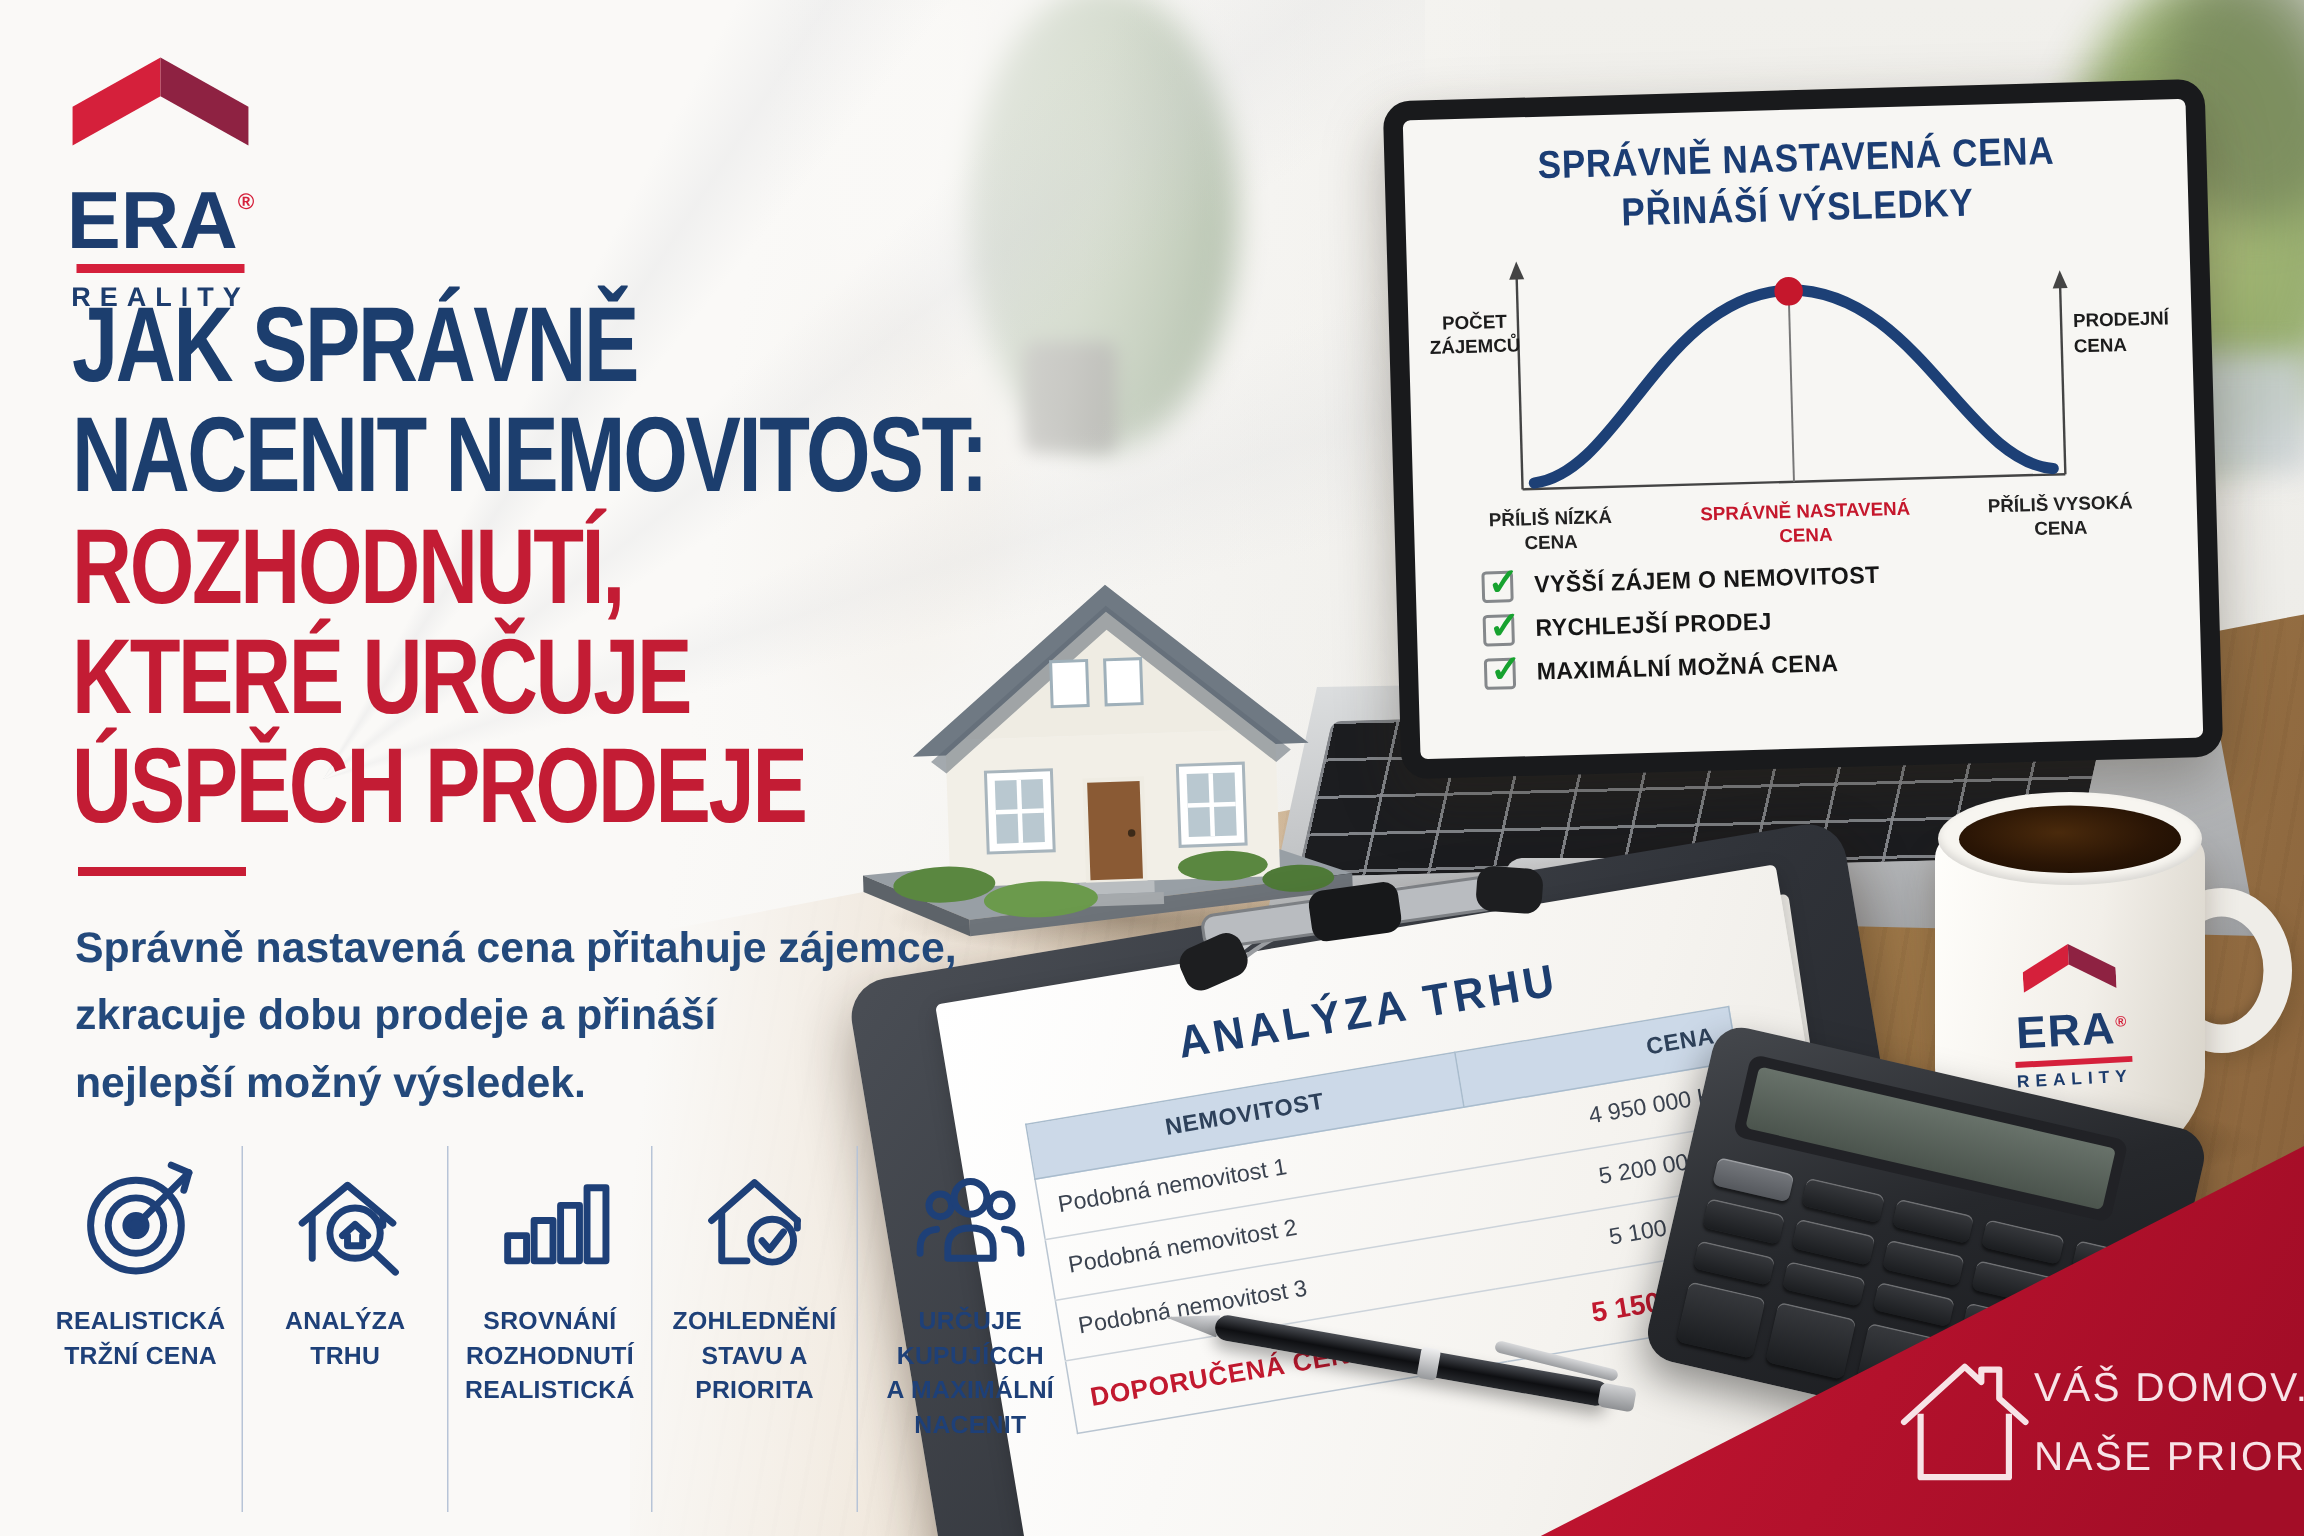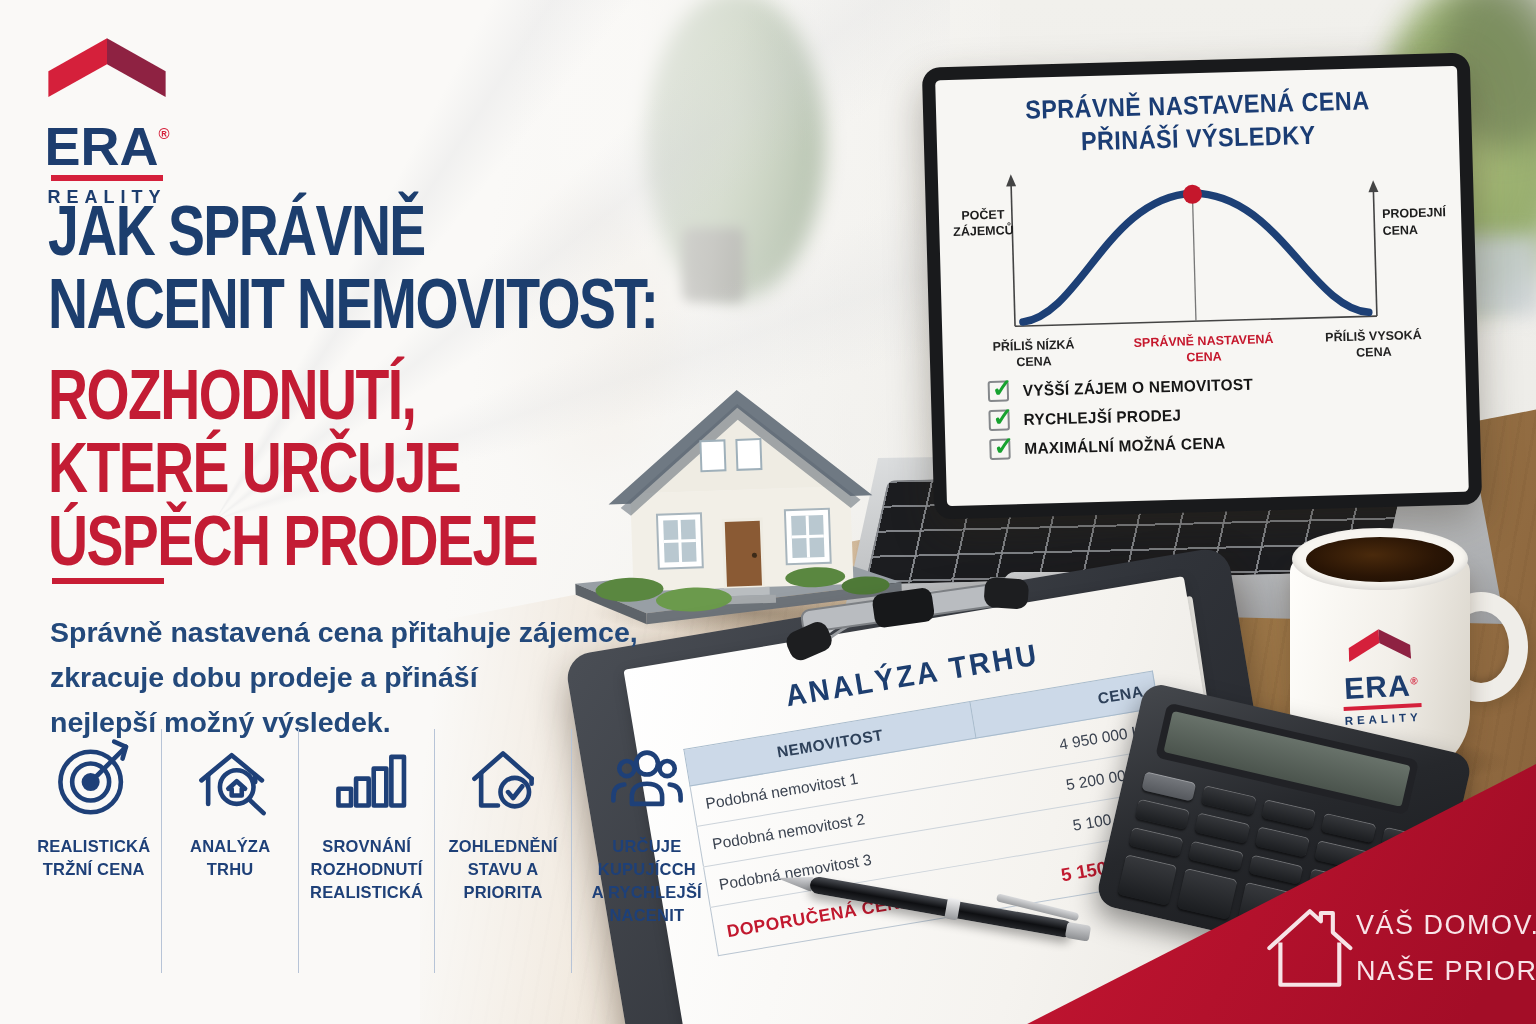--- a/index.html
+++ b/index.html
@@ -147,25 +147,25 @@
   .logo-era { font-size:54px; font-weight:bold; color:#1d3d6e; letter-spacing:0; line-height:52px; }
   .logo-era sup { color:#d5203b; font-size:15px; vertical-align:26px; }
   .logo-bar { width:112px; height:6px; background:#d5203b; margin:3px auto 6px; }
   .logo-sub { font-size:18px; font-weight:bold; color:#1d3d6e; letter-spacing:6px; }
 
   .headline { position:absolute; left:48px; top:194px; }
   .hl-line { font-size:71px; font-weight:bold; line-height:73px; letter-spacing:-2px; white-space:nowrap; }
   .hl-line span { display:inline-block; transform:scaleX(.78); transform-origin:0 50%; }
   .hl-blue { color:#1c3e6e; }
   .hl-red  { color:#c31c34; }
-  .hl-gap  { margin-top:18px; }
+  .hl-gap  { margin-top:2px; }
   .underline { position:absolute; left:52px; top:578px; width:112px; height:6px; background:#c81d35; }
   .intro { position:absolute; left:50px; top:610px; font-size:28.5px; font-weight:600; color:#23497b; line-height:45px; }
 
-  .features { position:absolute; left:26px; top:729px; width:696px; display:flex; align-items:stretch; }
+  .features { position:absolute; left:26px; top:764px; width:696px; display:flex; align-items:stretch; }
   .feature { flex:1 1 0; padding:6px 6px 0; text-align:center; min-height:244px; }
   .feature + .feature { border-left:1.5px solid #b7c4d7; }
   .feature:last-child { flex:1.12 1 0; }
   .f-icon { height:84px; display:flex; align-items:center; justify-content:center; }
   .f-label { margin-top:16px; font-size:16.5px; font-weight:bold; color:#1e4078; line-height:23px; letter-spacing:.2px; }
   .f-label span { display:block; }
 
   
   .shadow { position:absolute; border-radius:50%; background:radial-gradient(ellipse, rgba(55,38,18,.35) 0%, rgba(55,38,18,0) 70%); z-index:3; }
 </style>
@@ -486,20 +486,20 @@
             <circle cx="26" cy="40" r="9"></circle>
               <circle cx="74" cy="40" r="9"></circle>
               <circle cx="50" cy="34" r="13"></circle>
             <path d="M32 82 V74 Q32 58 50 58 Q68 58 68 74 V82 Z"></path>
             <path d="M10 78 V74 Q10 60 23 59"></path>
               <path d="M90 78 V74 Q90 60 77 59"></path>
           </svg>
         </div>
         <div class="f-label">
           <span>URČUJE KUPUJÍCCH</span>
-          <span>A RYCHLEJŠÍ</span>
+          <span>A MAXIMÁLNÍ</span>
           <span>NACENIT</span>
         </div>
       </div>
     </div>
   </div>
 
 </div>
 
 </body></html>

